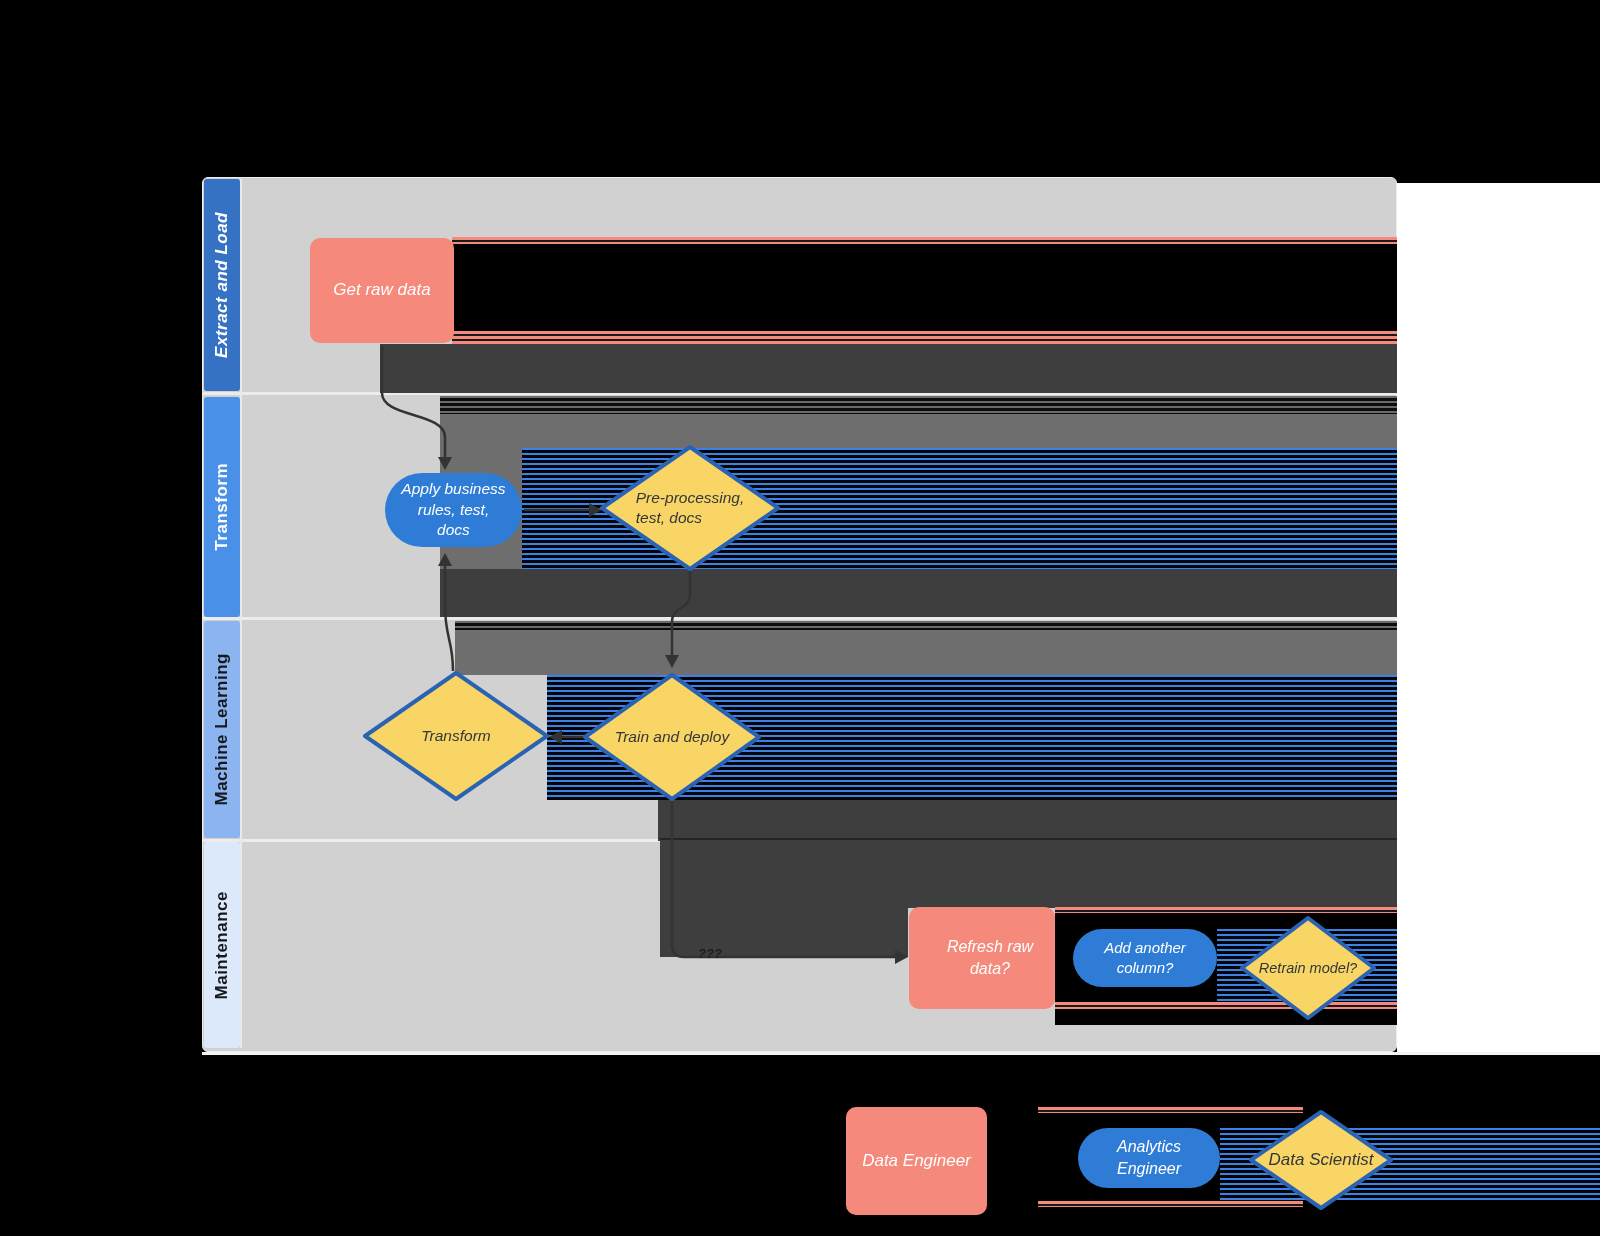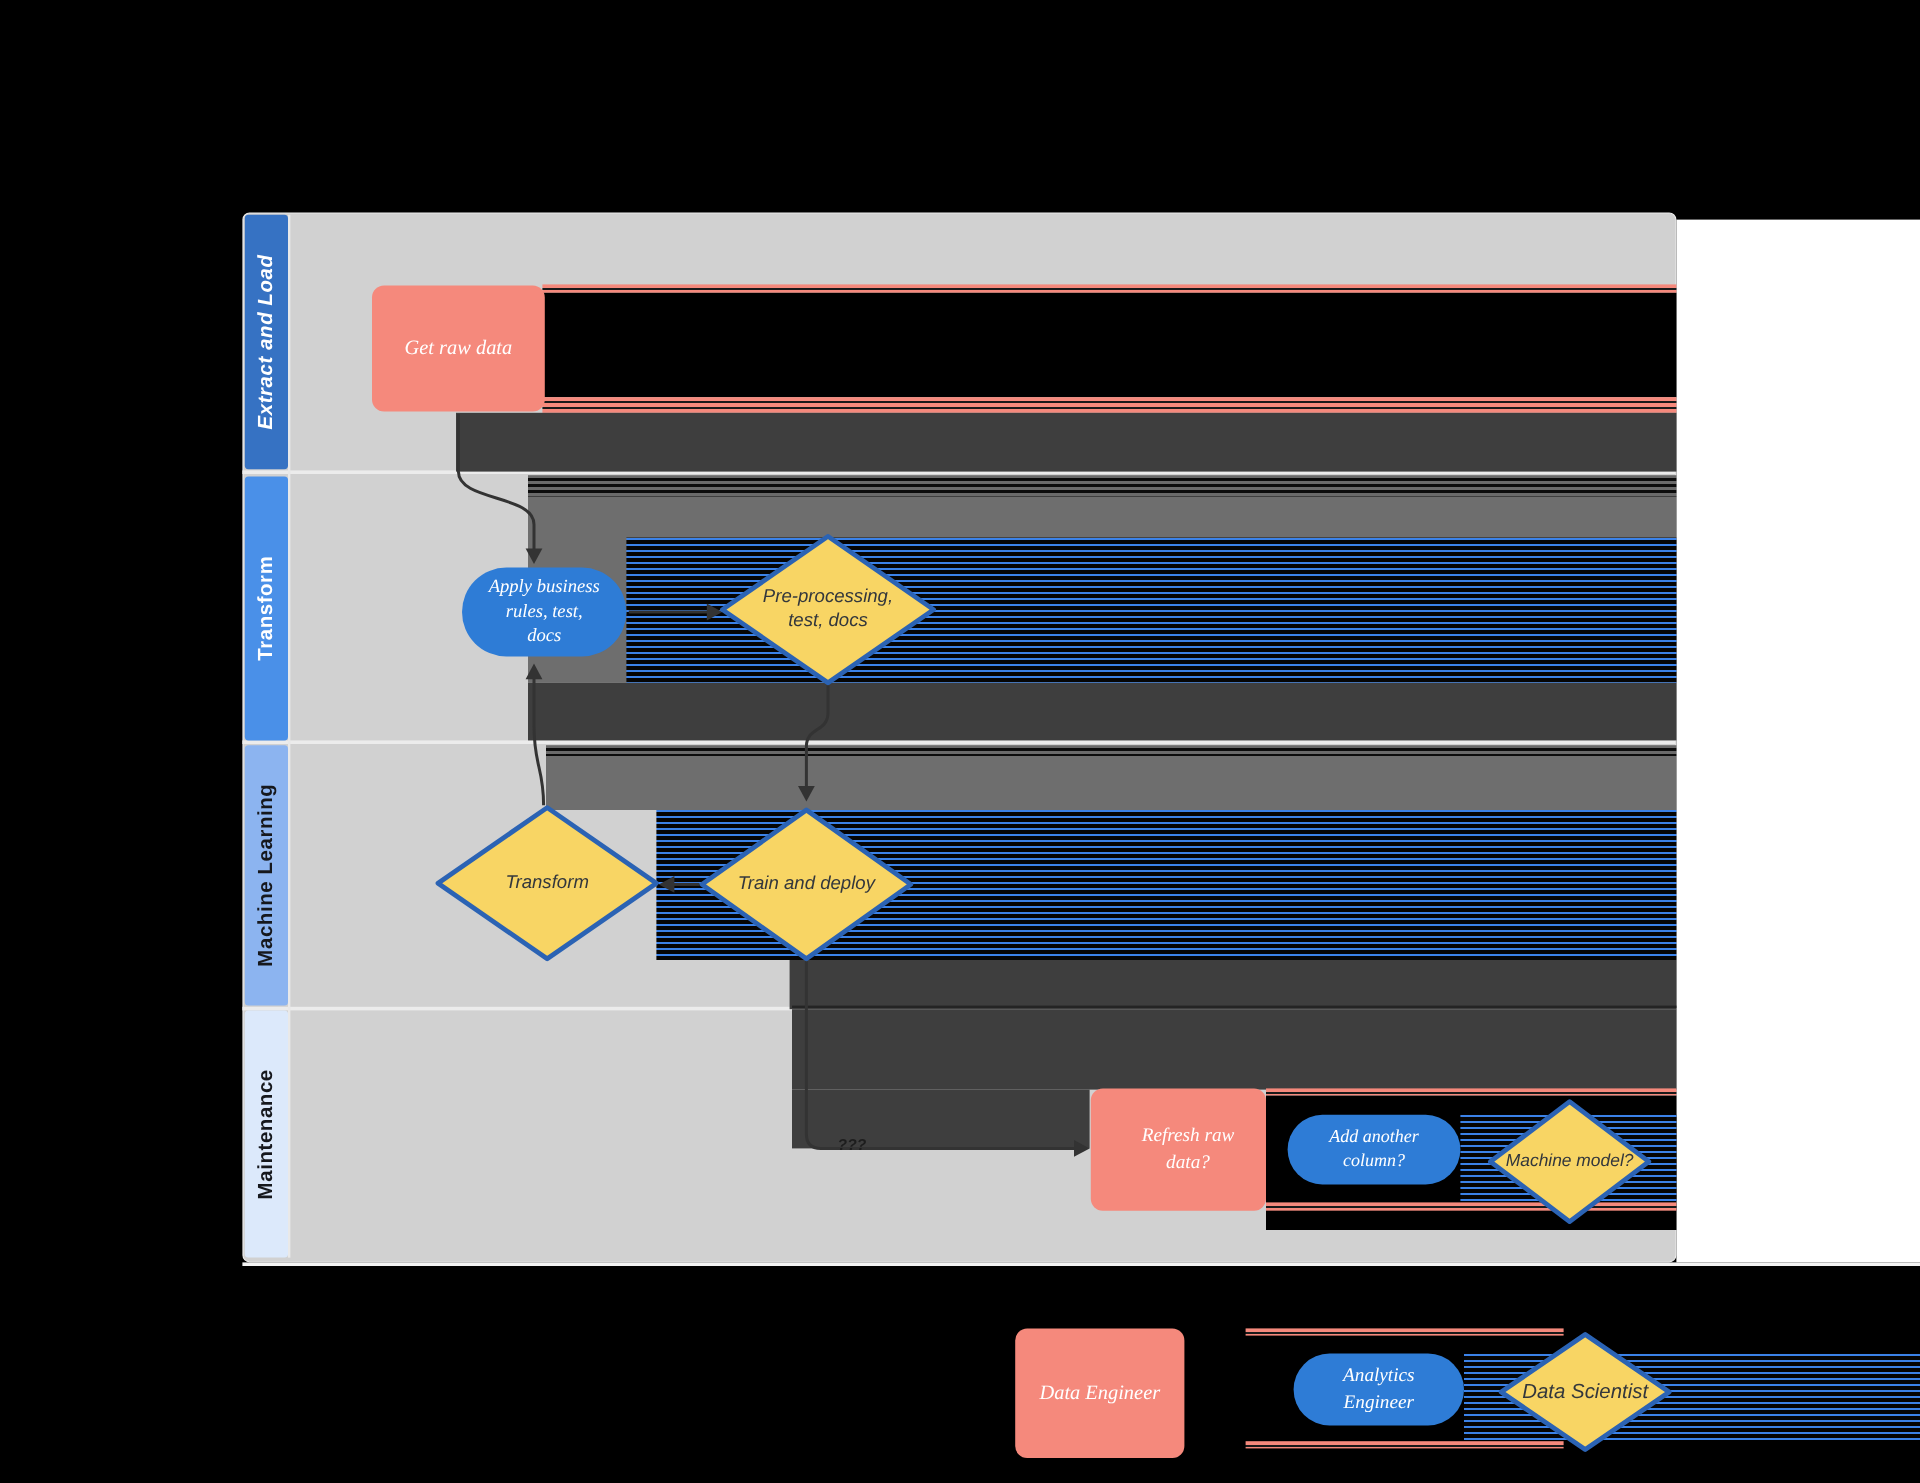--- a/index.html
+++ b/index.html
@@ -27,25 +27,25 @@
   
   .blk{background:#000;}
   .charcoal{background:#3E3E3E;}
   .medgray{background:#6E6E6E;}
   .stripes-salmon{background:repeating-linear-gradient(180deg,#F5897C 0 3px,#191919 3px 5px);}
   .stripes-blue{background:repeating-linear-gradient(180deg,#3B82E8 0 2px,#050505 2px 5px);}
   .stripes-dark{background:repeating-linear-gradient(180deg,#6a6a6a 0 2px,#0c0c0c 2px 5px);}
   .boundary-dark{background:#242424;height:2px;}
   
   .shape{display:flex;align-items:center;justify-content:center;text-align:center;
-         font-style:italic;white-space:pre-line;line-height:1.35;box-sizing:border-box;font-family:Liberation Serif, serif;}
+         font-style:italic;white-space:pre-line;line-height:1.35;box-sizing:border-box;}
   .proc{background:#F5897C;border-radius:10px;color:#fff;font-size:17px;}
   .pill{background:#2E7CD6;border-radius:37px;color:#ffffff;font-size:15.5px;}
   .diamond-label{color:#33373c;font-size:15.5px;position:absolute;transform:translate(-50%,-50%);
-                 text-align:center;font-style:italic;white-space:pre-line;line-height:1.3;}
+                 text-align:left;font-style:italic;white-space:pre-line;line-height:1.3;}
   #svg-layer{left:0;top:0;width:1600px;height:1236px;}
   .qlabel{color:#1d1d1d;font-size:13px;font-weight:bold;font-style:italic;}
 </style>
 </head>
 <body>
 
 <div id="stage">
 
   <div class="abs" id="right-margin"></div>
   <div class="abs" id="canvas"></div>
@@ -138,21 +138,21 @@
 data?</span></div>
 
   <div class="abs shape pill" style="left:1073px;top:929px;width:144px;height:58px;font-size:15px;">
     <span>Add another
 column?</span></div>
 
   <div class="diamond-label" style="left:690px;top:508px;">Pre-processing,
 test, docs</div>
   <div class="diamond-label" style="left:456px;top:736px;">Transform</div>
   <div class="diamond-label" style="left:672px;top:737px;">Train and deploy</div>
-  <div class="diamond-label" style="left:1308px;top:968px;font-size:14.5px;">Machine model?</div>
+  <div class="diamond-label" style="left:1308px;top:968px;font-size:14.5px;">Retrain model?</div>
   <div class="diamond-label" style="left:1321px;top:1160px;font-size:17px;">Data Scientist</div>
 
   <div class="abs shape proc" style="left:846px;top:1107px;width:141px;height:108px;">
     <span>Data Engineer</span></div>
 
   <div class="abs shape pill" style="left:1078px;top:1128px;width:142px;height:60px;font-size:16px;">
     <span>Analytics
 Engineer</span></div>
 
 </div>

